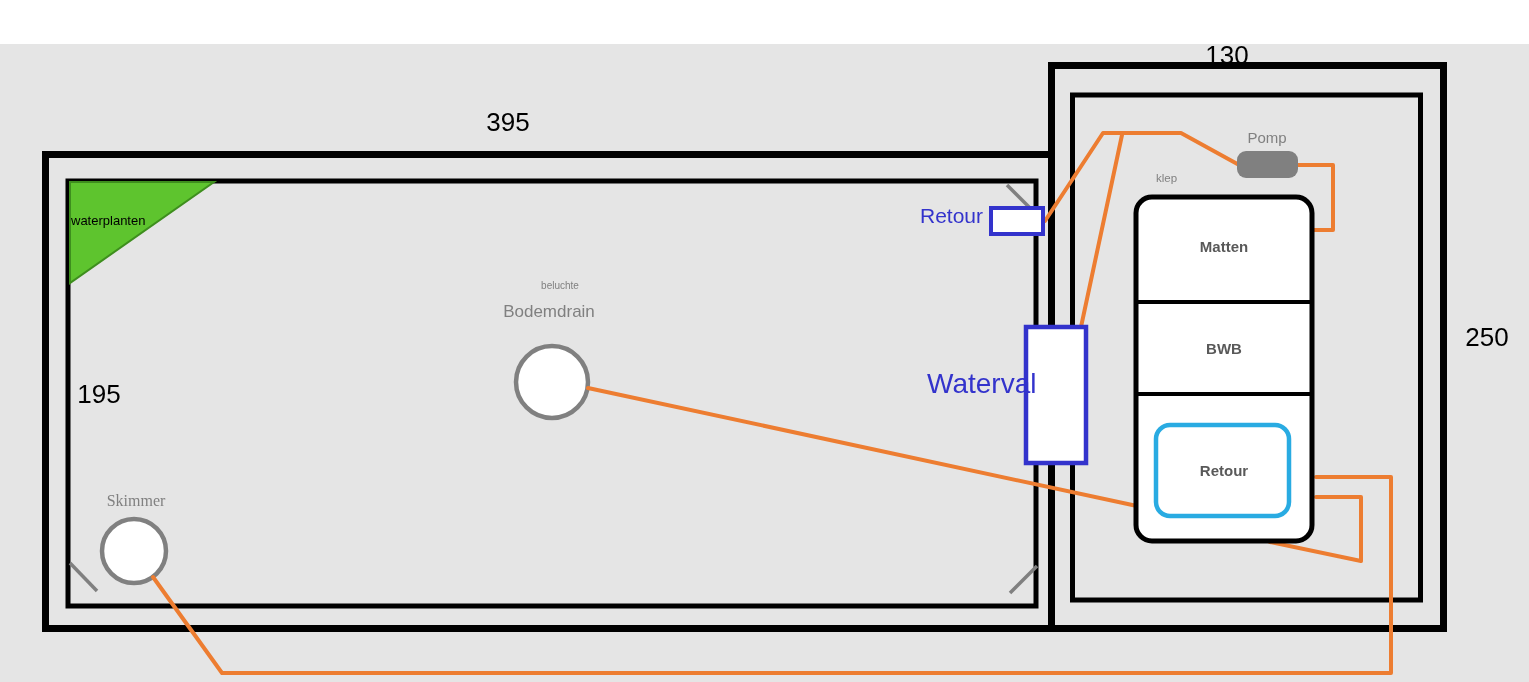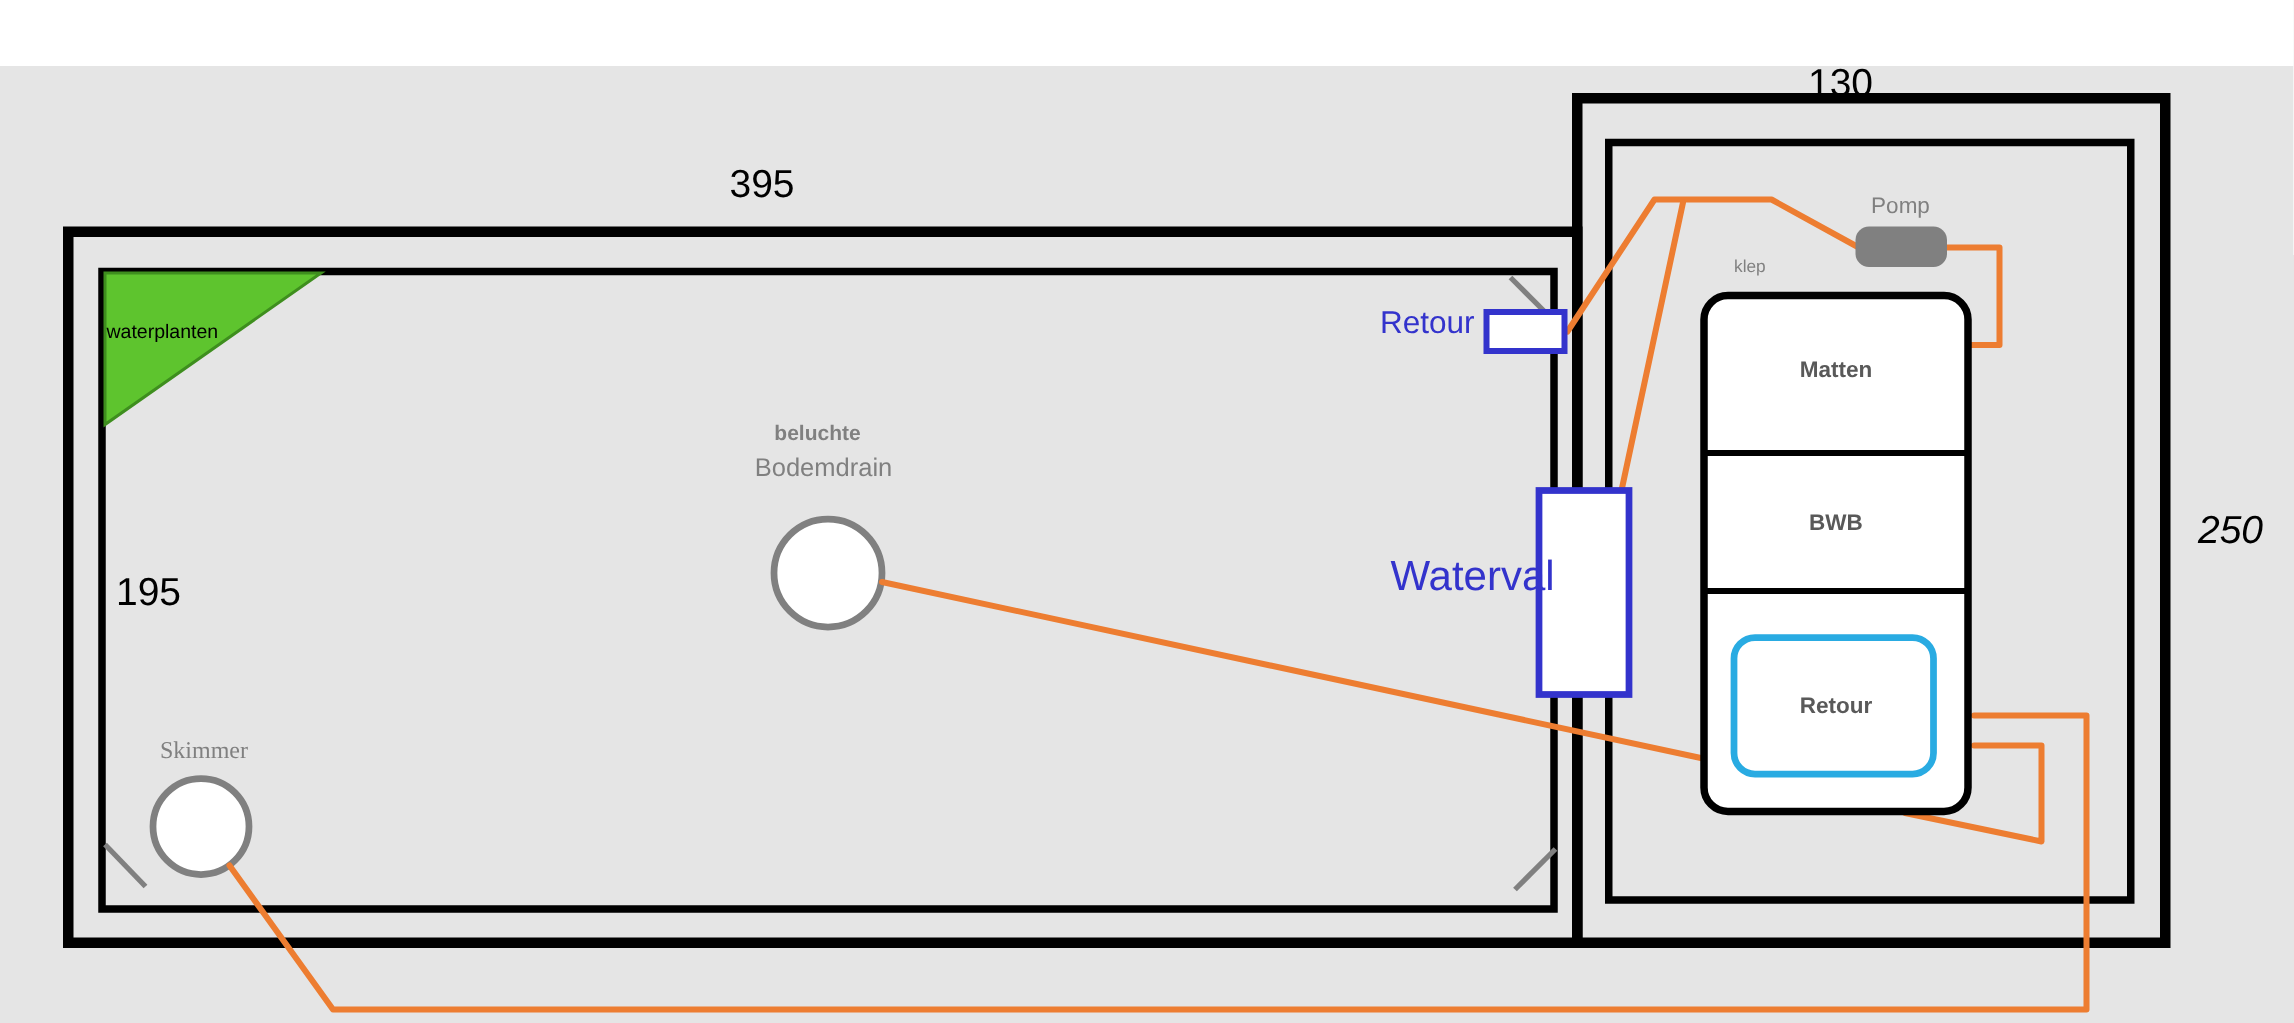--- a/index.html
+++ b/index.html
@@ -26,24 +26,24 @@
   .lbl { position:absolute; white-space:nowrap; color:#000; }
   .ctr { text-align:center; }
   .dim { font-size:26px; color:#000; }
   .gray-lbl { color:var(--gray,#808080); }
   .blue-lbl { color:var(--accent-blue,#3333cc); }
   .chamber-lbl { color:var(--label-dark-gray,#595959); font-weight:bold; font-size:15px; }
 
   #lbl-dim-filter-top  { left:1197px; top:-4px;  width:60px; }
   #lbl-dim-pond-top    { left:478px;  top:63px;  width:60px;text-align:center; }
   #lbl-dim-pond-left   { left:69px;   top:335px; width:60px; }
-  #lbl-dim-filter-right{ left:1457px; top:294px; width:60px;font-style:italic; }
+  #lbl-dim-filter-right{ left:1457px; top:278px; width:60px; }
 
   #lbl-waterplanten { left:71px;  top:169px; font-size:13px; }
-  #lbl-beluchte     { left:495px; top:236px; width:100px; font-size:14px;font-weight:bold; }
+  #lbl-beluchte     { left:510px; top:236px; width:100px; font-size:10px; }
   #lbl-bodemdrain   { left:489px; top:258px; width:120px; font-size:17px; }
   #lbl-skimmer      { left:86px;  top:448px; width:100px; font-size:16px;font-family:Liberation Serif, serif; }
   #lbl-retour       { left:881px; top:160px; width:102px; font-size:21px; text-align:right; }
   #lbl-waterval     { left:927px; top:324px; width:100px; font-size:28px; }
   #lbl-pomp         { left:1217px; top:85px; width:100px; font-size:15px; }
   #lbl-klep         { left:1156px; top:128px; font-size:11.5px; }
   #lbl-matten       { left:1174px; top:194px; width:100px; }
   #lbl-bwb          { left:1174px; top:296px; width:100px; }
   #lbl-trommel      { left:1174px; top:418px; width:100px; }
 </style>

